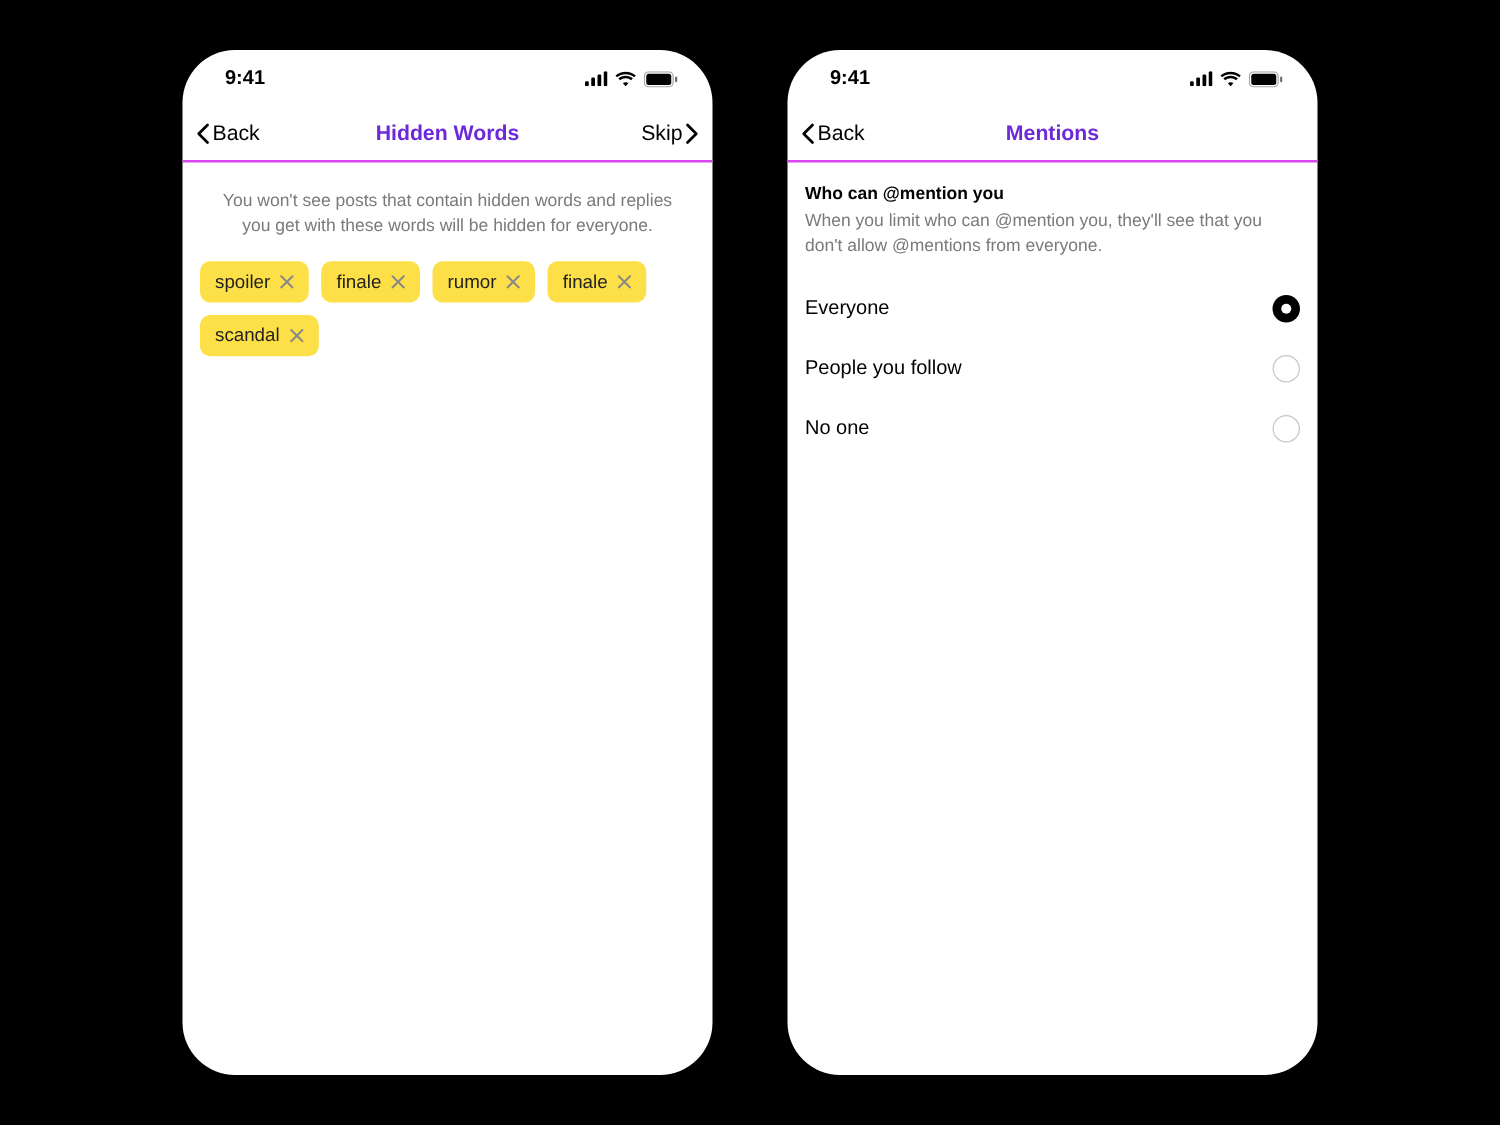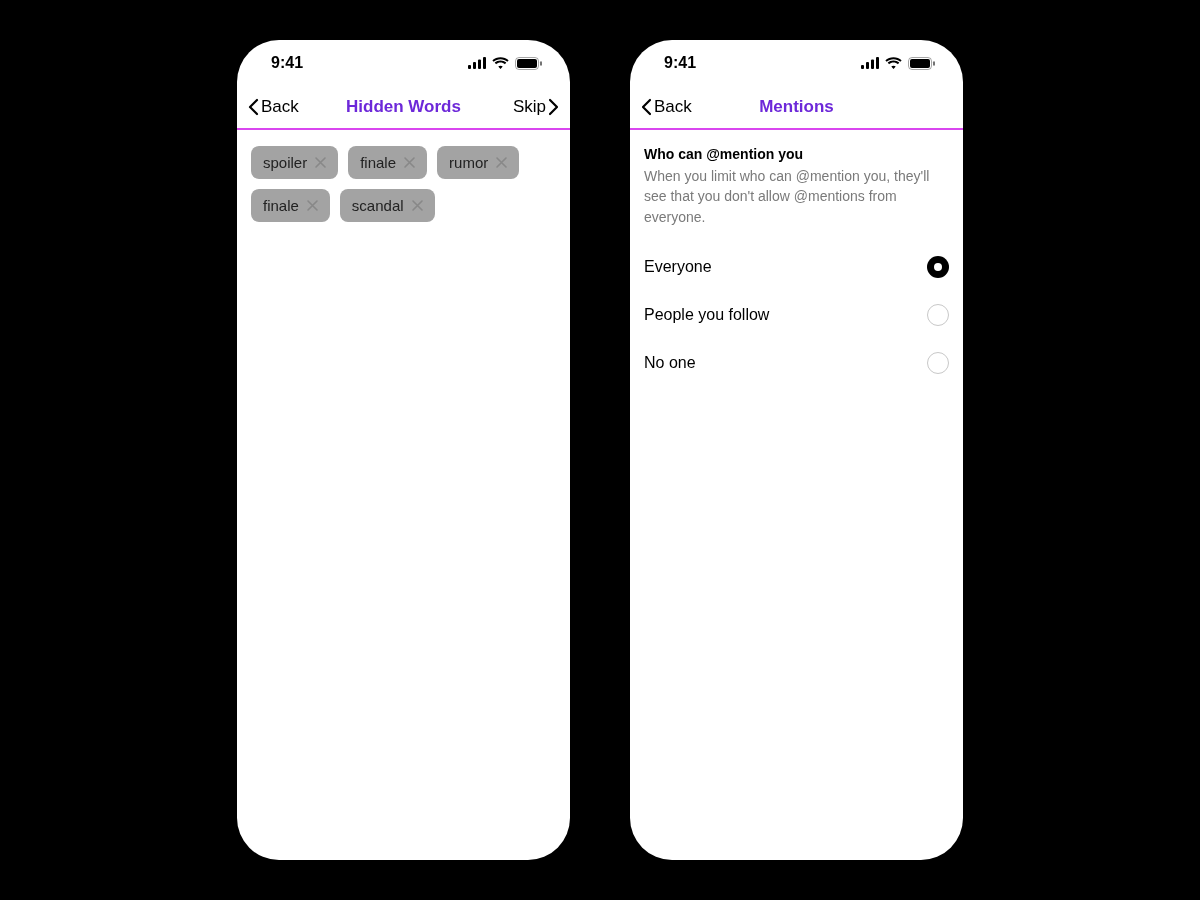--- a/index.html
+++ b/index.html
@@ -8,21 +8,21 @@
     height: 900px;
     background: #000;
     display: flex;
     align-items: center;
     justify-content: center;
     gap: 60px;
     font-family: -apple-system, "Helvetica Neue", Arial, sans-serif;
     overflow: hidden;
   }
   .phone {
-    width: 333px;
+    width: 424px;
     height: 820px;
     background: #fff;
     border-radius: 42px;
     overflow: hidden;
     position: relative;
     display: flex;
     flex-direction: column;
   }
   .status-bar {
     height: 46px;
@@ -88,21 +88,21 @@
   }
   .chips {
     display: flex;
     flex-wrap: wrap;
     gap: 10px;
   }
   .chip {
     display: inline-flex;
     align-items: center;
     gap: 8px;
-    background: #a3a3a3;
+    background: #fde047;
     border-radius: 8px;
     padding: 8px 12px;
     font-size: 15px;
     color: #222;
     cursor: pointer;
   }
   .chip .x {
     display: inline-flex;
     color: #888;
     font-size: 14px;
@@ -192,20 +192,21 @@
     <div class="nav-title">Hidden Words</div>
     <div class="nav-skip">
       <span>Skip</span>
       <svg width="12" height="18" viewBox="0 0 12 18">
           <path d="M2 2 L9 9 L2 16" fill="none" stroke="#000" stroke-width="2.2" stroke-linecap="round" stroke-linejoin="round"></path>
         </svg>
     </div>
   </div>
 
   <div class="content">
+    <p class="description">You won't see posts that contain hidden words and replies you get with these words will be hidden for everyone.</p>
     <div class="chips" id="chips-container">
         <div class="chip">
           <span>spoiler</span>
           <span class="x">
             <svg width="11" height="11" viewBox="0 0 11 11">
               <path d="M1 1 L10 10 M10 1 L1 10" stroke="#888" stroke-width="1.6" stroke-linecap="round"></path>
             </svg>
           </span>
         </div>
         <div class="chip">

